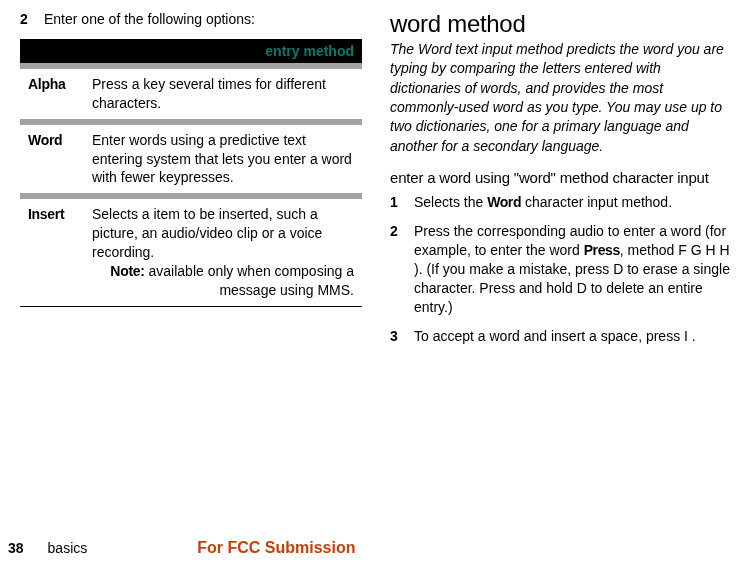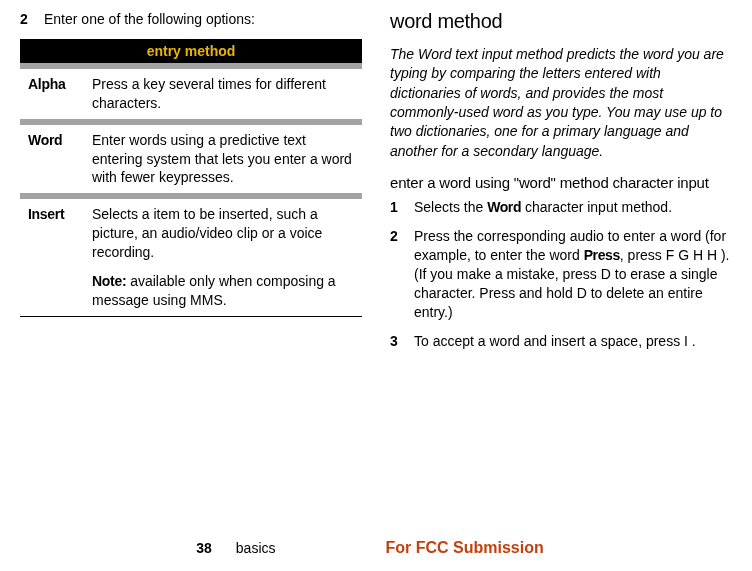--- a/index.html
+++ b/index.html
@@ -36,22 +36,22 @@
     flex: 1;
   }
   table.entry {
     border-collapse: collapse;
     width: 100%;
     font-size: 14px;
     margin-top: 4px;
   }
   table.entry th.header {
     background: #000;
-    color: #eab308;
-    text-align: center;
+    color: #0f766e;
+    text-align: right;
     padding: 4px 8px;
     font-weight: bold;
     font-size: 14px;
   }
   table.entry td {
     border-top: 6px solid #a3a3a3;
     padding: 6px 8px;
     vertical-align: top;
     line-height: 1.35;
   }
@@ -61,22 +61,22 @@
   .narrow {
     font-family: Arial, sans-serif;
     font-stretch: condensed;
     font-weight: bold;
     letter-spacing: -0.3px;
   }
   .col-left { width: 64px; }
   h2.section {
     font-family: Verdana, Geneva, sans-serif;
     font-weight: normal;
-    font-size: 20px;
-    margin-bottom: 12px;
+    font-size: 24px;
+    margin-bottom: 2px;
     letter-spacing: -0.3px;
   }
   .para {
     font-size: 14px;
     line-height: 1.38;
     margin-bottom: 12px;
     font-style: italic;
   }
   h3.subsection {
     font-family: Verdana, Geneva, sans-serif;
@@ -93,33 +93,32 @@
     letter-spacing: -0.4px;
   }
   .footer {
     position: absolute;
     bottom: 14px;
     left: 8px;
     right: 20px;
     display: flex;
     align-items: baseline;
     font-size: 14px;
-    justify-content: center;
   }
   .footer .pg {
     font-weight: bold;
     margin-right: 24px;
   }
   .footer .fcc {
     color: #c2410c;
     font-weight: bold;
     font-size: 16px;
     margin-left: 110px;
   }
-  .note-gap { margin-top: 10px; }
+  .note-gap { margin-top: 0; text-align: right; }
 </style>
 </head>
 <body>
 
 <div class="columns">
 
   <div class="col">
     <div class="step">
       <div class="step-num">2</div>
       <div class="step-body">Enter one of the following options:</div>
@@ -158,21 +157,21 @@
     <div class="step">
       <div class="step-num">1</div>
       <div class="step-body">
         <span>Selects the </span><span class="bold-cond">Word</span><span> character input method.</span>
       </div>
     </div>
 
     <div class="step">
       <div class="step-num">2</div>
       <div class="step-body">
-        <span>Press the corresponding audio to enter a word (for example, to enter the word </span><span class="bold-cond">Press</span><span>, press </span><span>F G H H</span><span> ). (If you make a mistake, press </span><span>D</span><span> to erase a single character. Press and hold </span><span>D</span><span> to delete an entire entry.)</span>
+        <span>Press the corresponding audio to enter a word (for example, to enter the word </span><span class="bold-cond">Press</span><span>, method </span><span>F G H H</span><span> ). (If you make a mistake, press </span><span>D</span><span> to erase a single character. Press and hold </span><span>D</span><span> to delete an entire entry.)</span>
       </div>
     </div>
 
     <div class="step">
       <div class="step-num">3</div>
       <div class="step-body">
         <span>To accept a word and insert a space, press </span><span>I</span><span> .</span>
       </div>
     </div>
   </div>

